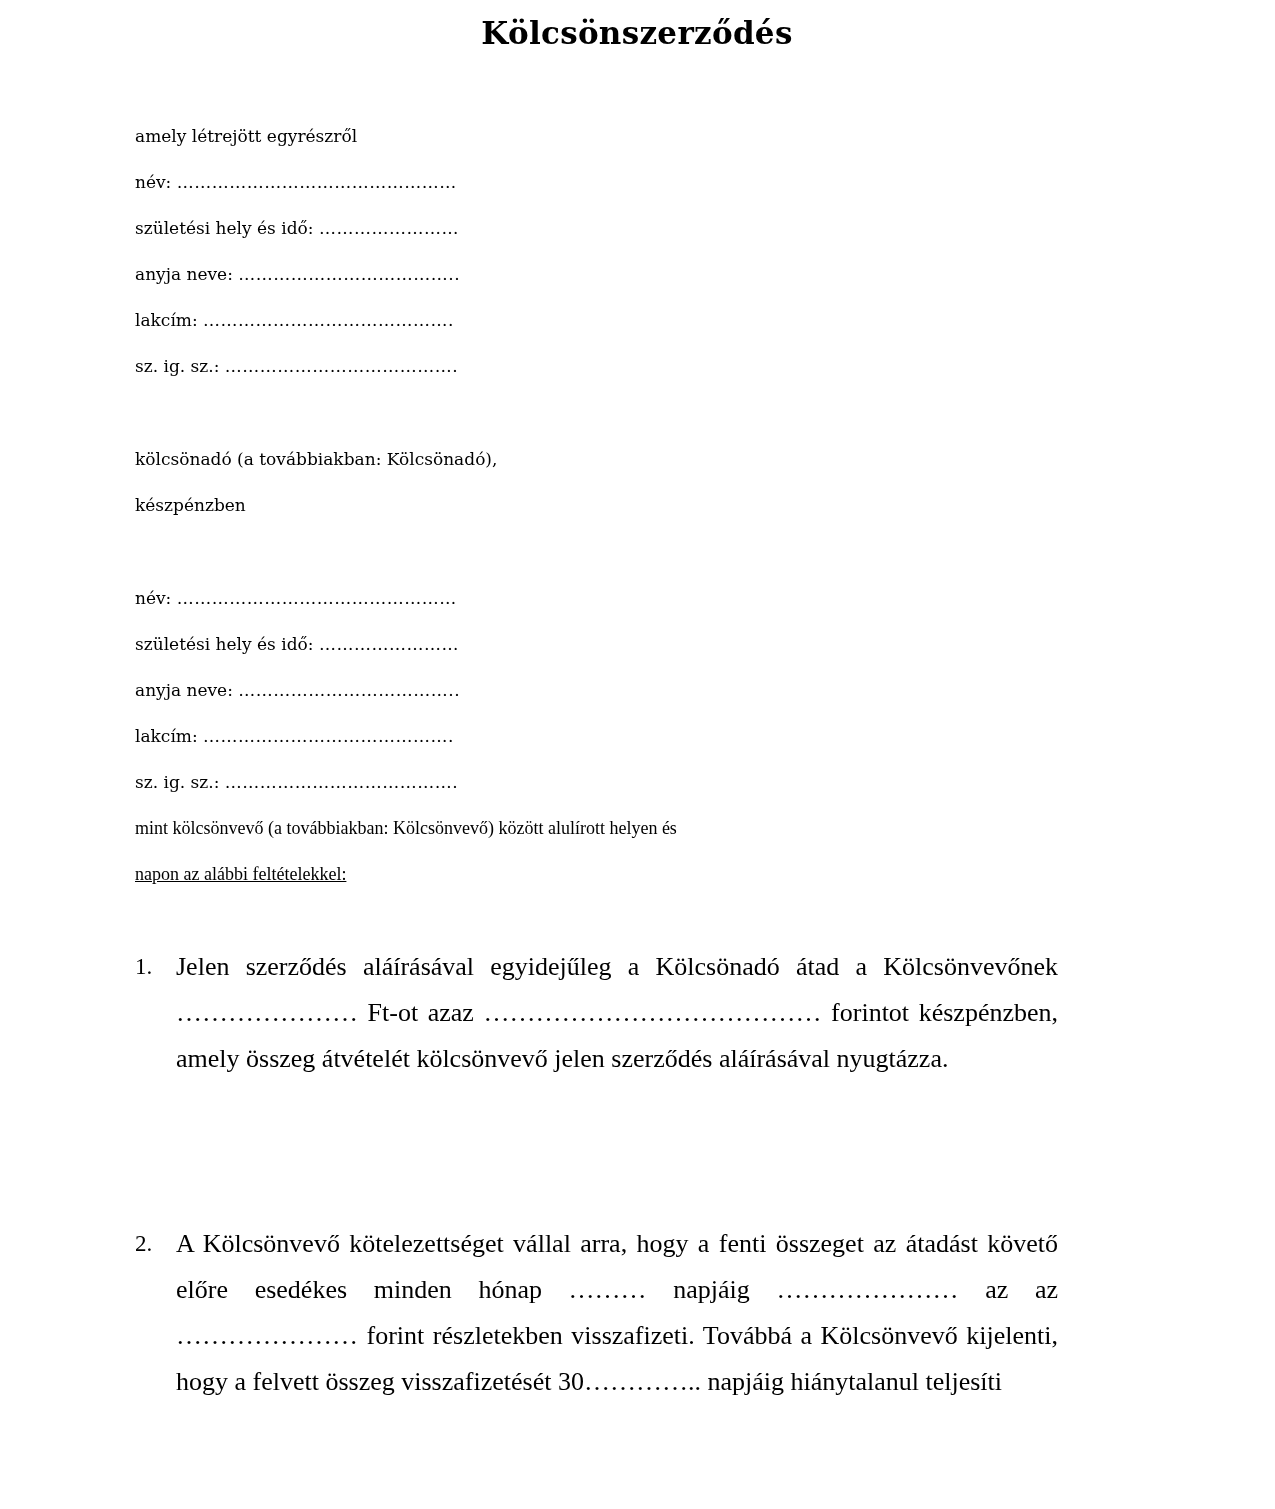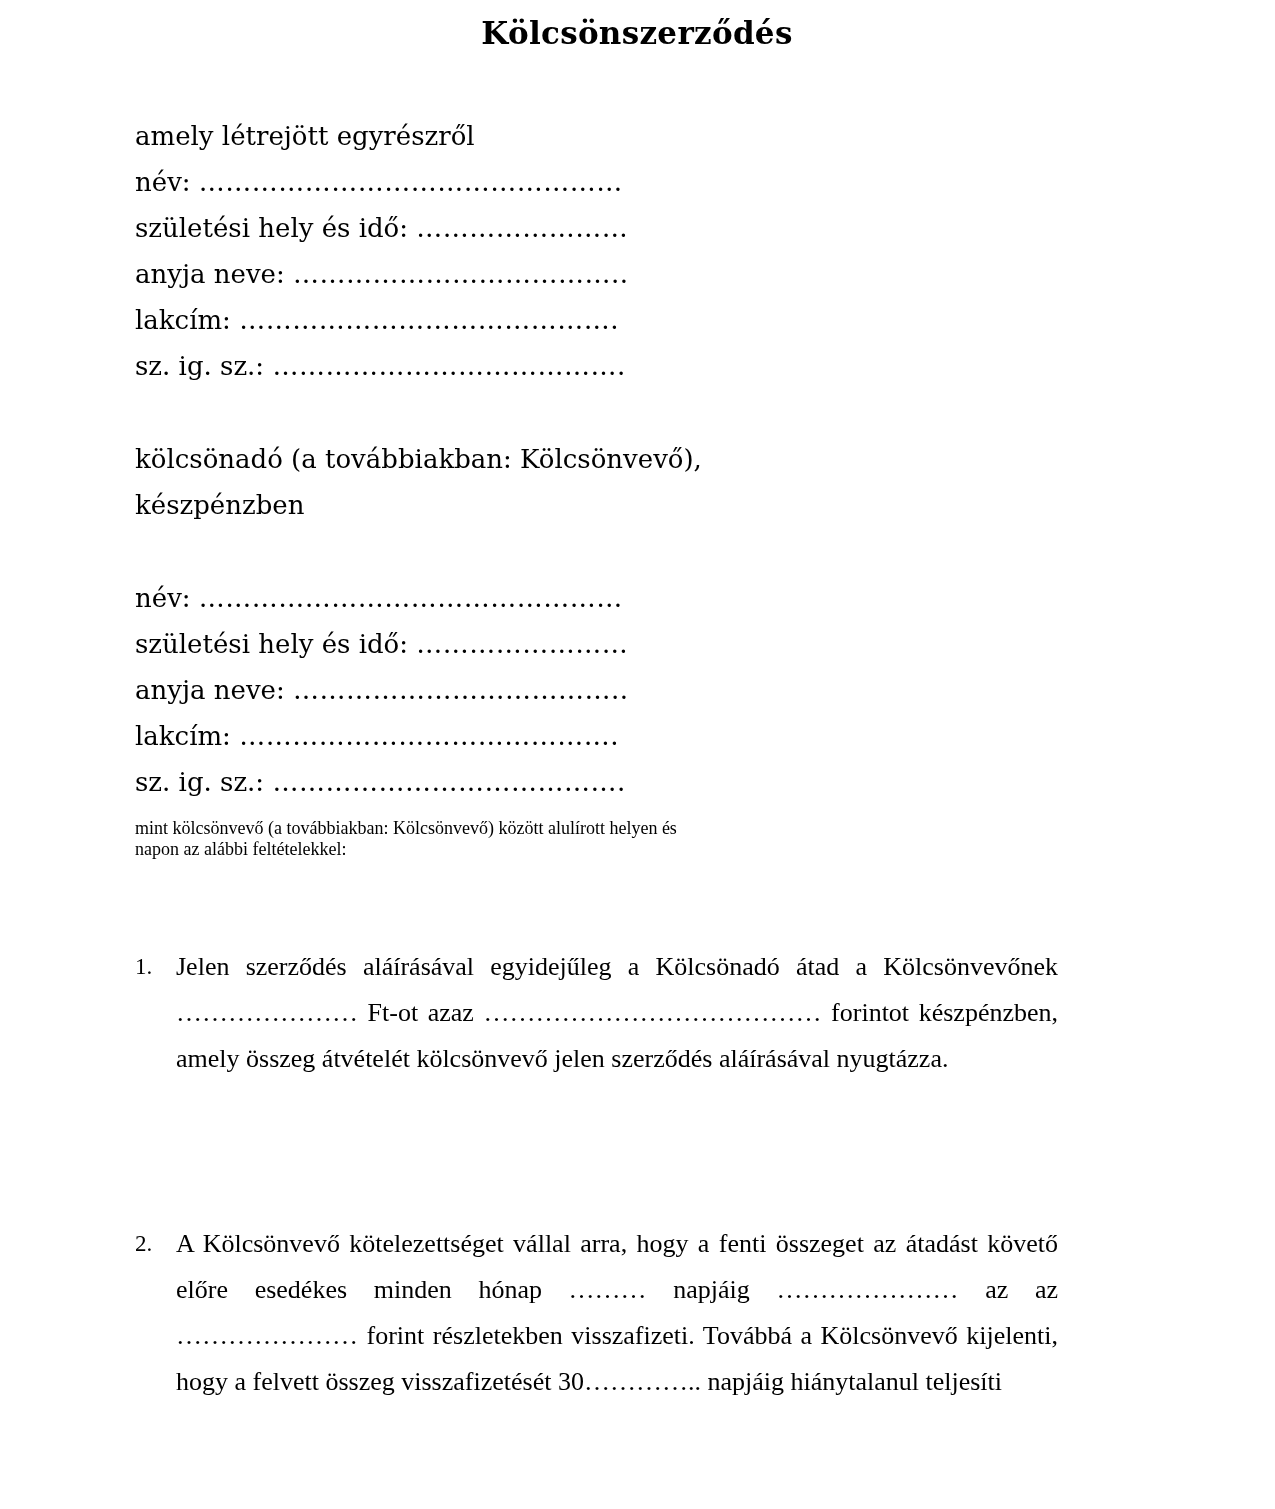--- a/index.html
+++ b/index.html
@@ -24,21 +24,21 @@
       font-family: "DejaVu Serif", serif;
       font-weight: bold;
       font-size: 31px;
       letter-spacing: 0.3px;
       line-height: 46px;
       margin-left: 30px;
     }
     .line {
       position: absolute;
       left: 135px;
-      font-size: 26px;
+      font-size: 17px;
       line-height: 46px;
       white-space: nowrap;
       font-family: "DejaVu Serif", serif;
     }
     .line .dots {
       letter-spacing: 0.5px;
     }
     .item {
       position: absolute;
       left: 135px;
@@ -87,21 +87,21 @@
   </div>
   <div class="line" style="top:297px;">
     <span>lakcím:</span>
     <span class="dots">…………………………………….</span>
   </div>
   <div class="line" style="top:343px;">
     <span>sz. ig. sz.:</span>
     <span class="dots">………………………………….</span>
   </div>
 
-  <div class="line" style="top:436px;">kölcsönadó (a továbbiakban: Kölcsönvevő),</div>
+  <div class="line" style="top:436px;">kölcsönadó (a továbbiakban: Kölcsönadó),</div>
   <div class="line" style="top:482px;">készpénzben</div>
 
   <div class="line" style="top:575px;">
     <span>név:</span>
     <span class="dots">…………………………………………</span>
   </div>
   <div class="line" style="top:621px;">
     <span>születési hely és idő:</span>
     <span class="dots">……………………</span>
   </div>
@@ -112,21 +112,21 @@
   <div class="line" style="top:713px;">
     <span>lakcím:</span>
     <span class="dots">…………………………………….</span>
   </div>
   <div class="line" style="top:759px;">
     <span>sz. ig. sz.:</span>
     <span class="dots">………………………………….</span>
   </div>
 
   <div class="line narrow" style="top:805px;">mint kölcsönvevő (a továbbiakban: Kölcsönvevő) között alulírott helyen és</div>
-  <div class="line narrow" style="top:826px;">napon az alábbi feltételekkel:</div>
+  <div class="line narrow" style="top:851px;text-decoration:underline;">napon az alábbi feltételekkel:</div>
 
   <div class="item" style="top:944px;">
     <span class="num">1.</span>
     <div class="text">Jelen szerződés aláírásával egyidejűleg a Kölcsönadó átad a Kölcsönvevőnek ………………… Ft-ot azaz ………………………………… forintot készpénzben, amely összeg átvételét kölcsönvevő jelen szerződés aláírásával nyugtázza.</div>
   </div>
 
   <div class="item" style="top:1221px;">
     <span class="num">2.</span>
     <div class="text">A Kölcsönvevő kötelezettséget vállal arra, hogy a fenti összeget az átadást követő előre esedékes minden hónap ……… napjáig ………………… az az ………………… forint részletekben visszafizeti. Továbbá a Kölcsönvevő kijelenti, hogy a felvett összeg visszafizetését 30………….. napjáig hiánytalanul teljesíti</div>
   </div>

